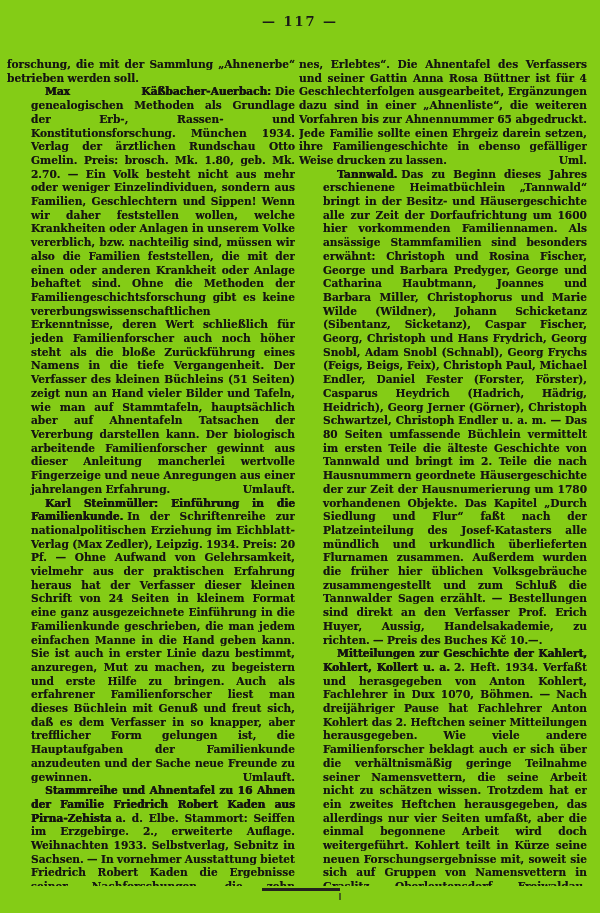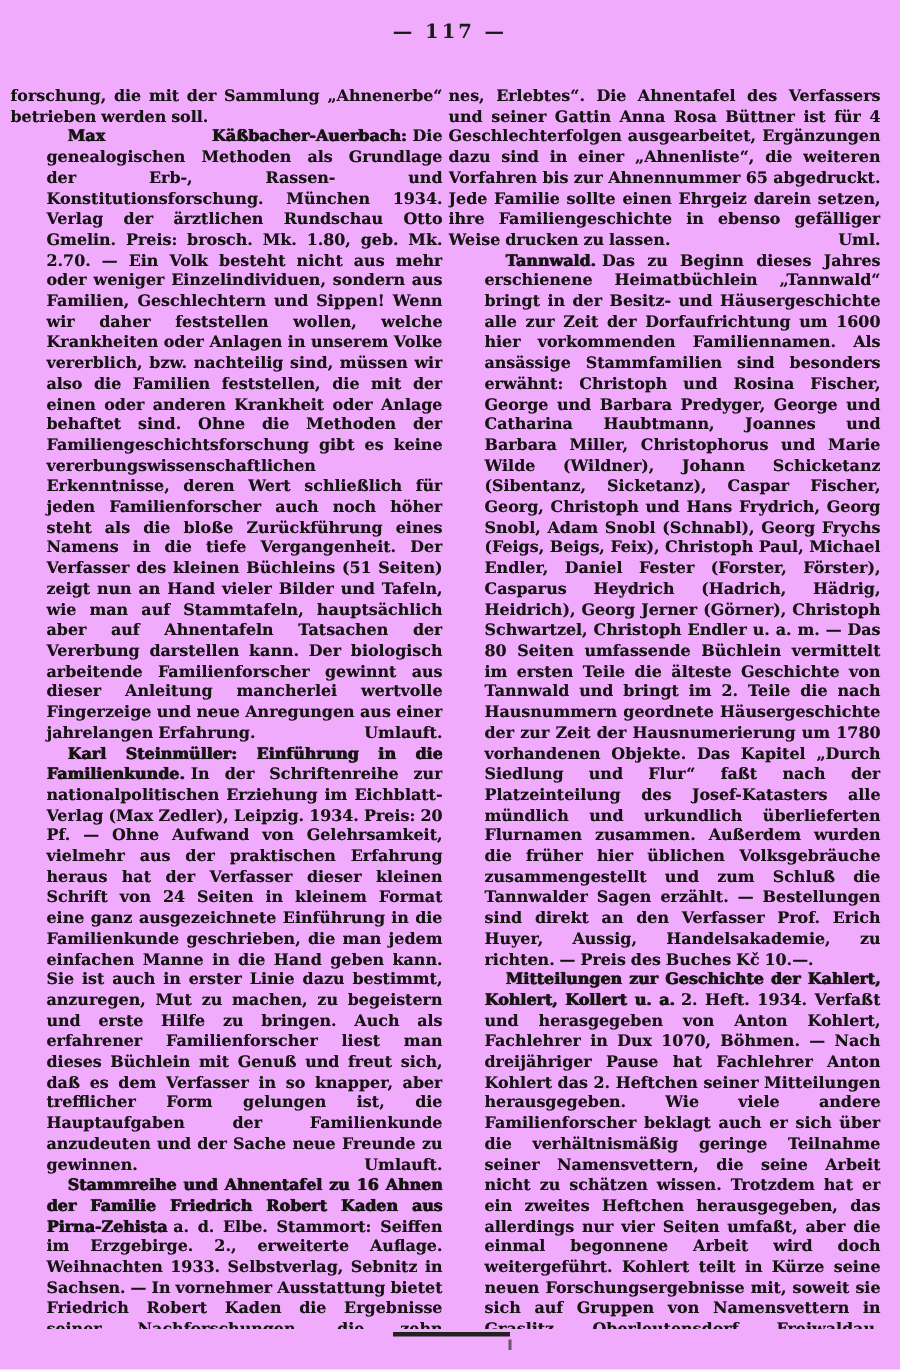--- a/index.html
+++ b/index.html
@@ -7,21 +7,21 @@
     padding: 0;
     width: 600px;
     height: 913px;
     overflow: hidden;
     background: #fbfaf7;
   }
   .page {
     position: relative;
     width: 600px;
     height: 913px;
-    background: #f0abfc;
+    background: #84cc16;
     font-family: "DejaVu Serif", "Liberation Serif", serif;
     color: #151412;
   }
   .page-header {
     position: absolute;
     top: 14px;
     left: 0;
     width: 100%;
     text-align: center;
     font-size: 13px;

